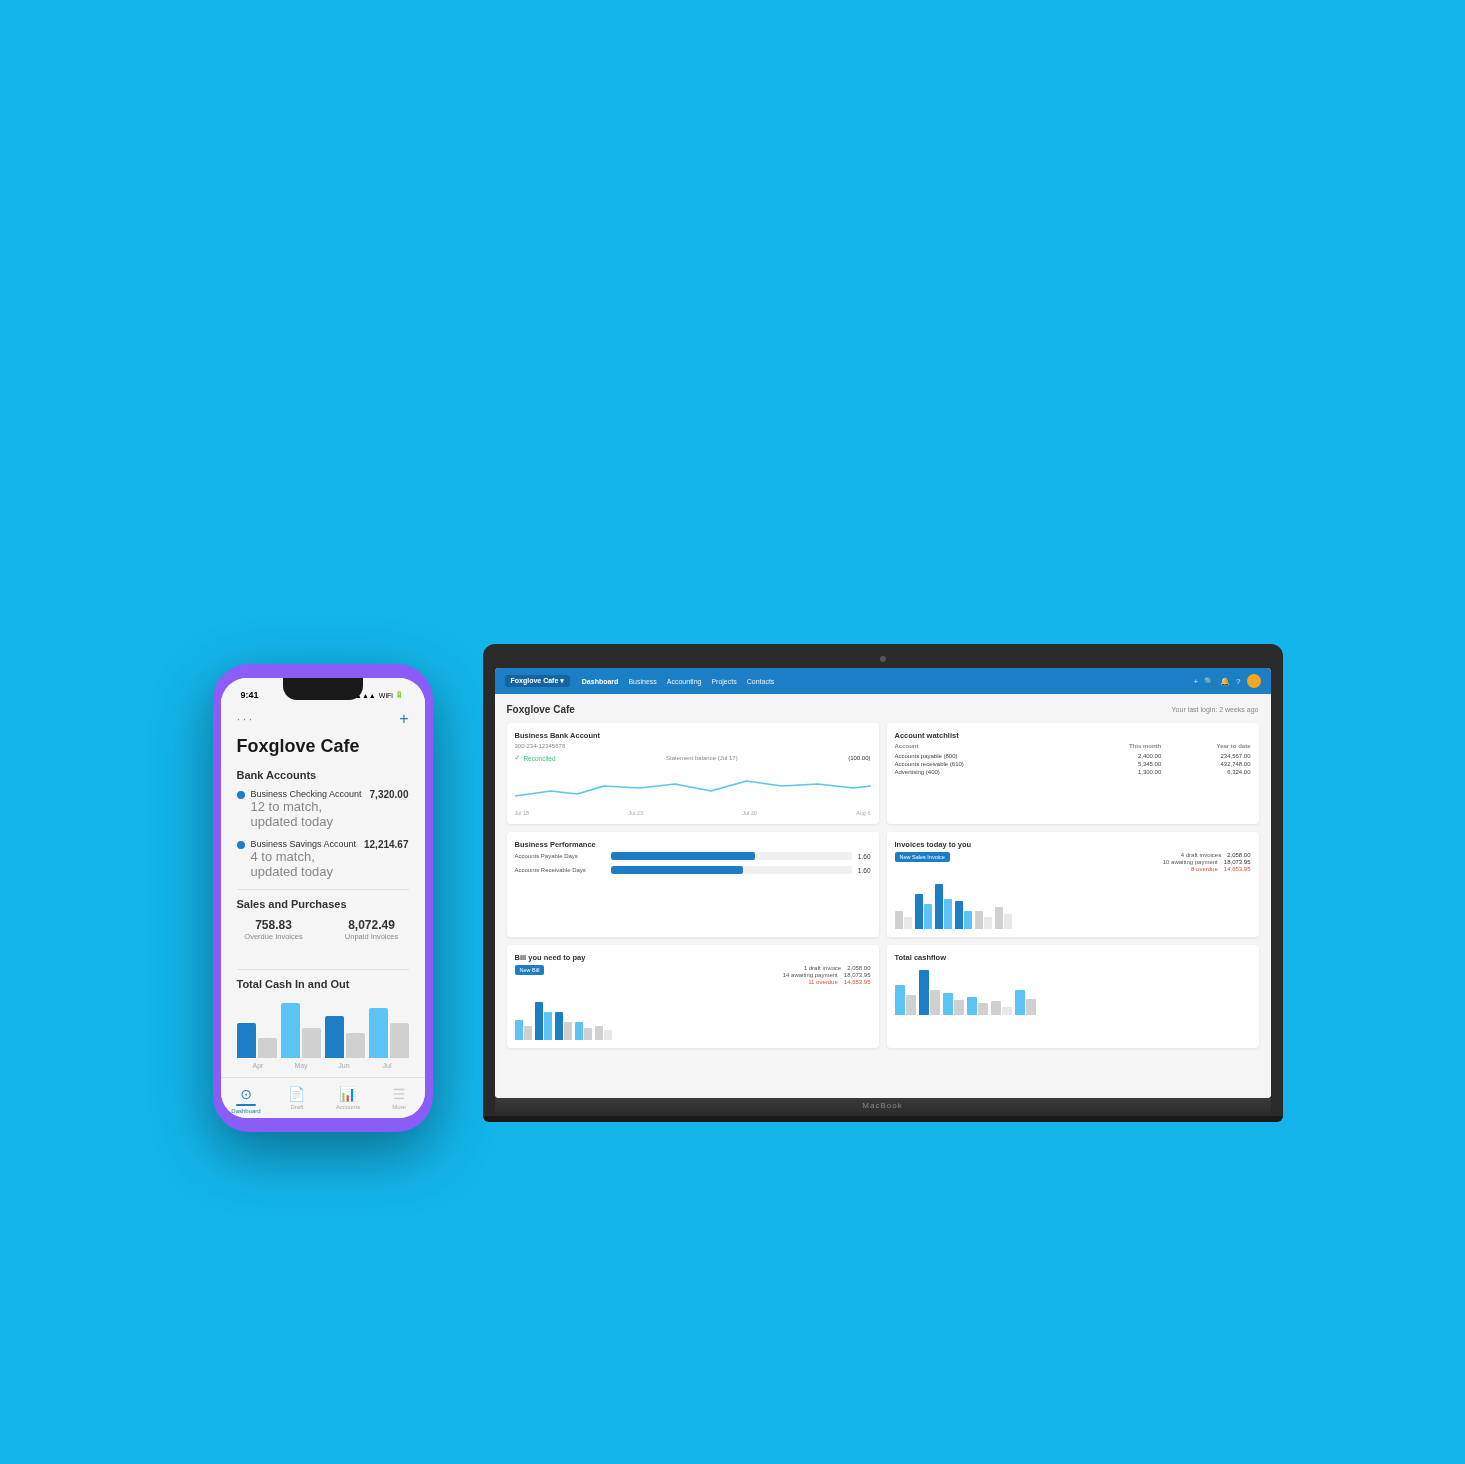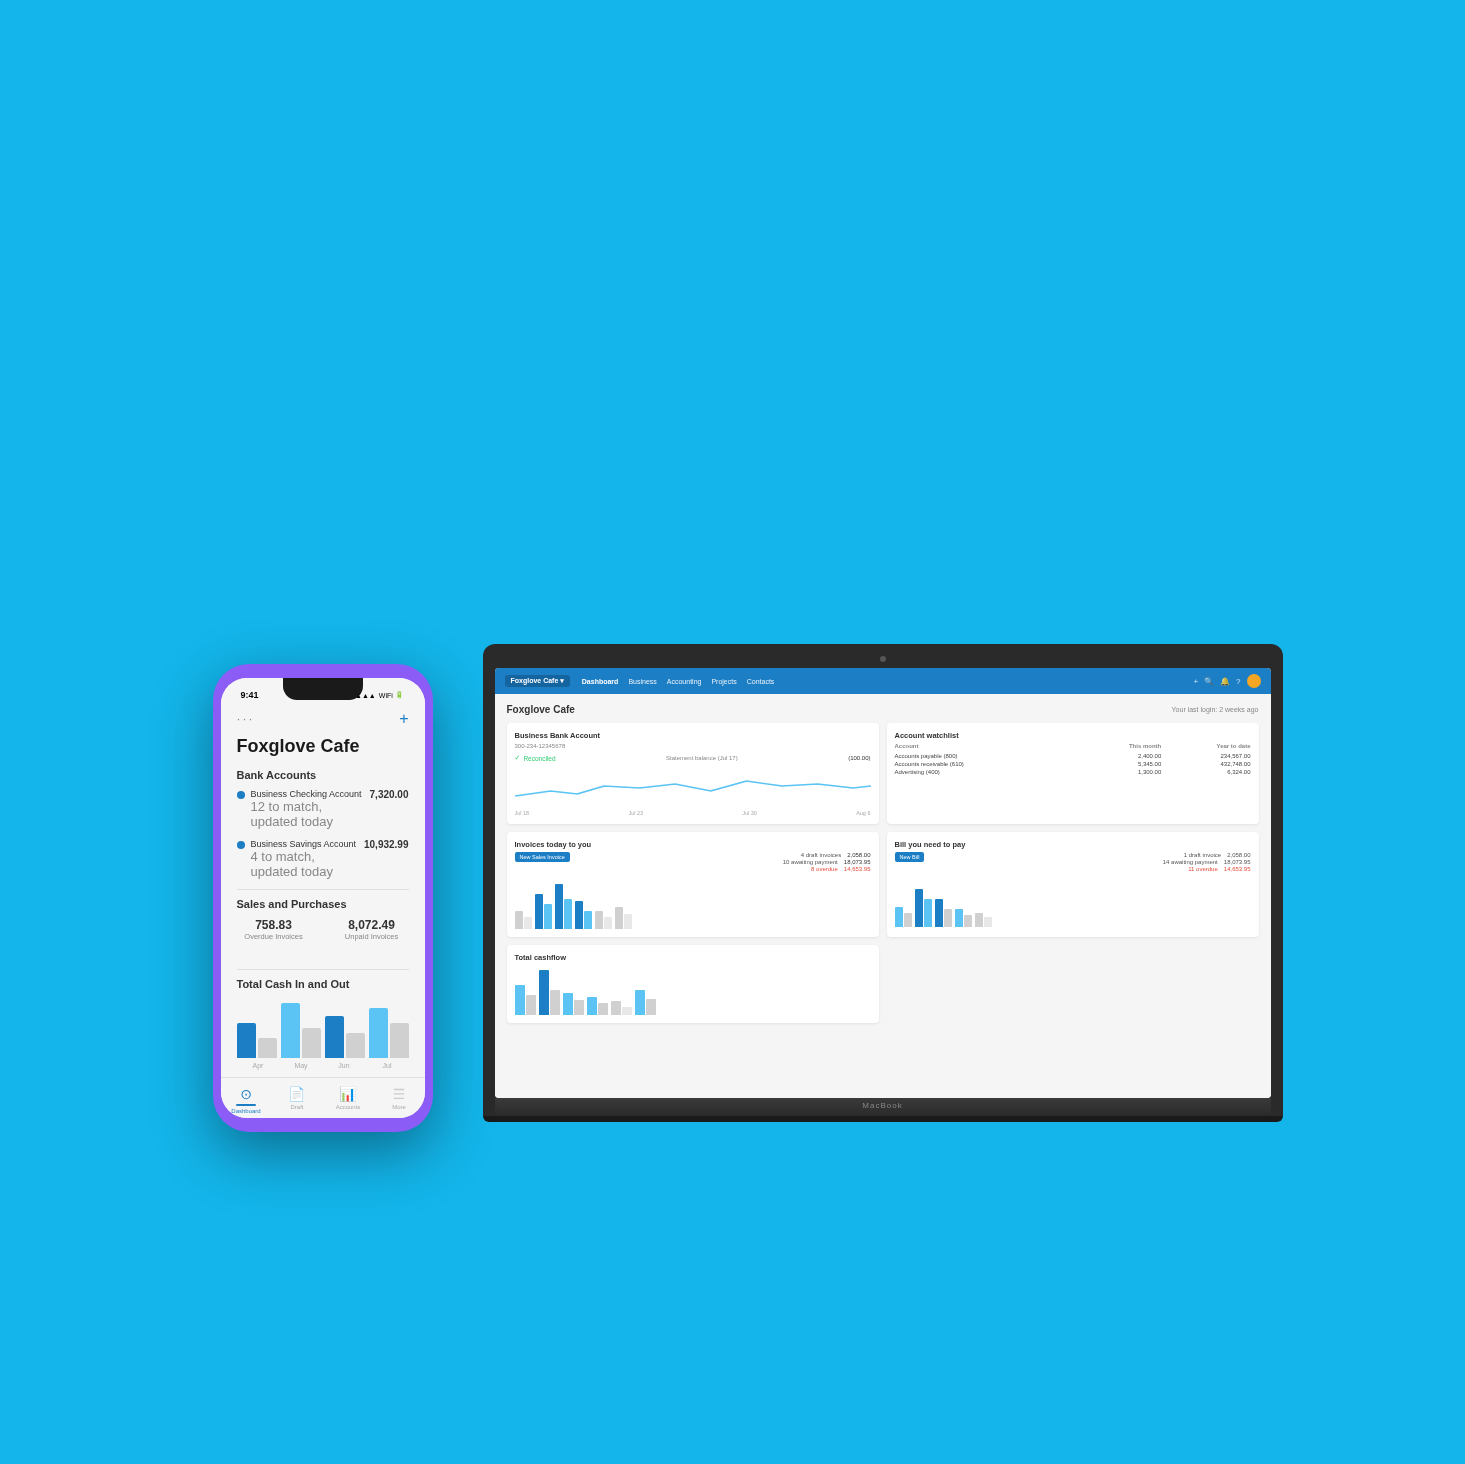--- a/index.html
+++ b/index.html
@@ -733,20 +733,37 @@
                   </tr>
                   <tr>
                     <td>Advertising (400)</td>
                     <td>1,300.00</td>
                     <td>6,324.00</td>
                   </tr>
                 </tbody>
               </table>
             </div>
 
+            <div class="card">
+              <div class="card-title">Business Performance</div>
+              <div class="perf-row">
+                <span class="perf-label">Accounts Payable Days</span>
+                <div class="perf-bar-bg">
+                  <div class="perf-bar-fill" style="width:60%"></div>
+                </div>
+                <span class="perf-value">1.60</span>
+              </div>
+              <div class="perf-row">
+                <span class="perf-label">Accounts Receivable Days</span>
+                <div class="perf-bar-bg">
+                  <div class="perf-bar-fill" style="width:55%"></div>
+                </div>
+                <span class="perf-value">1.60</span>
+              </div>
+            </div>
 
             <div class="card">
               <div class="card-title">Invoices today to you</div>
               <div class="invoices-header">
                 <button class="new-invoice-btn">New Sales Invoice</button>
                 <div class="invoice-stats">
                   <div class="invoice-stat-row">
                     <span>4 draft invoices</span>
                     <span class="amount">2,058.00</span>
                   </div>
@@ -906,21 +923,21 @@
           </div>
 
           <div class="phone-bank-item">
             <div class="phone-bank-name">
               <div class="phone-bank-dot"></div>
               <div>
                 <div class="phone-bank-label">Business Savings Account</div>
                 <div class="phone-bank-sub">4 to match, updated today</div>
               </div>
             </div>
-            <span class="phone-bank-amount">10,932.99</span>
+            <span class="phone-bank-amount">12,214.67</span>
           </div>
 
           <div class="phone-divider"></div>
 
           <div class="phone-section-title">Sales and Purchases</div>
           <div class="phone-sales-grid">
             <div class="phone-sales-item">
               <div class="phone-sales-amount">758.83</div>
               <div class="phone-sales-label">Overdue Invoices</div>
             </div>

